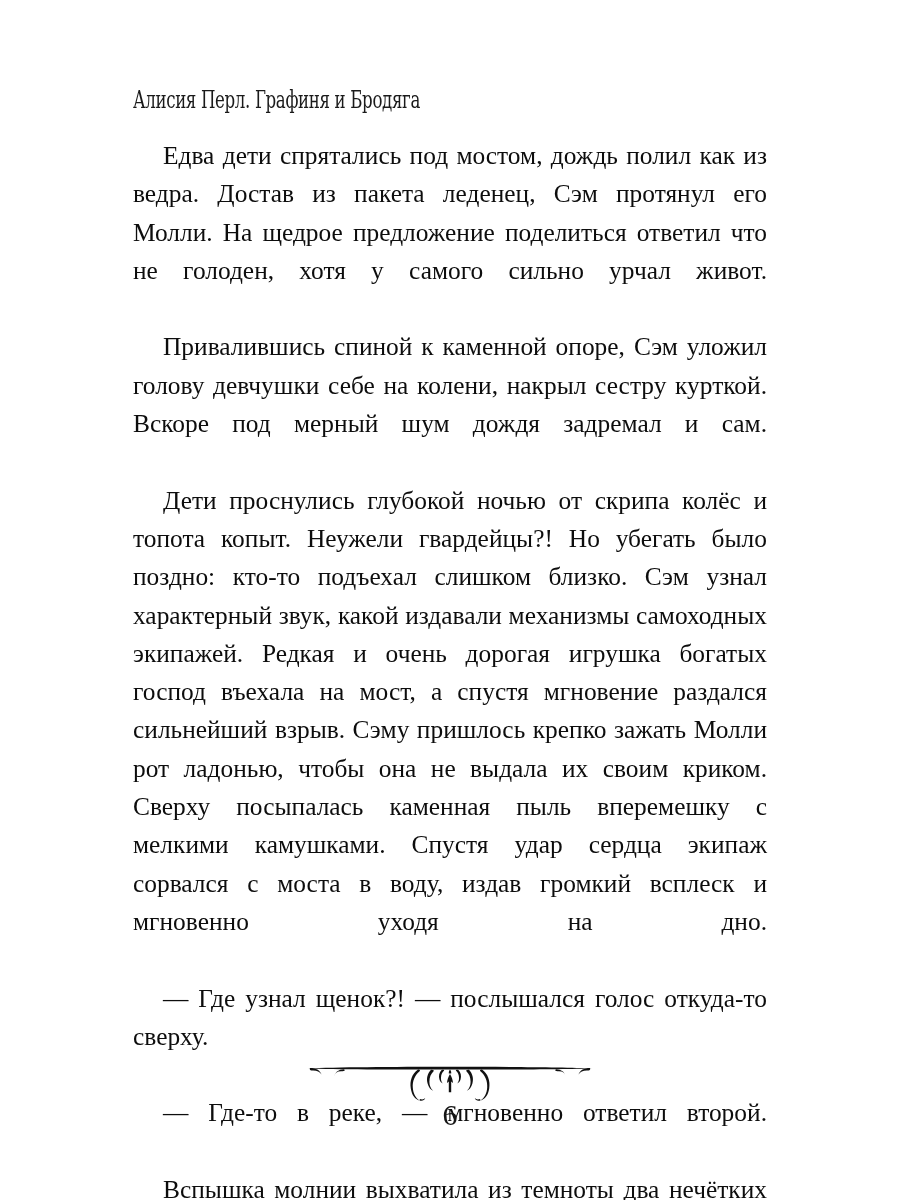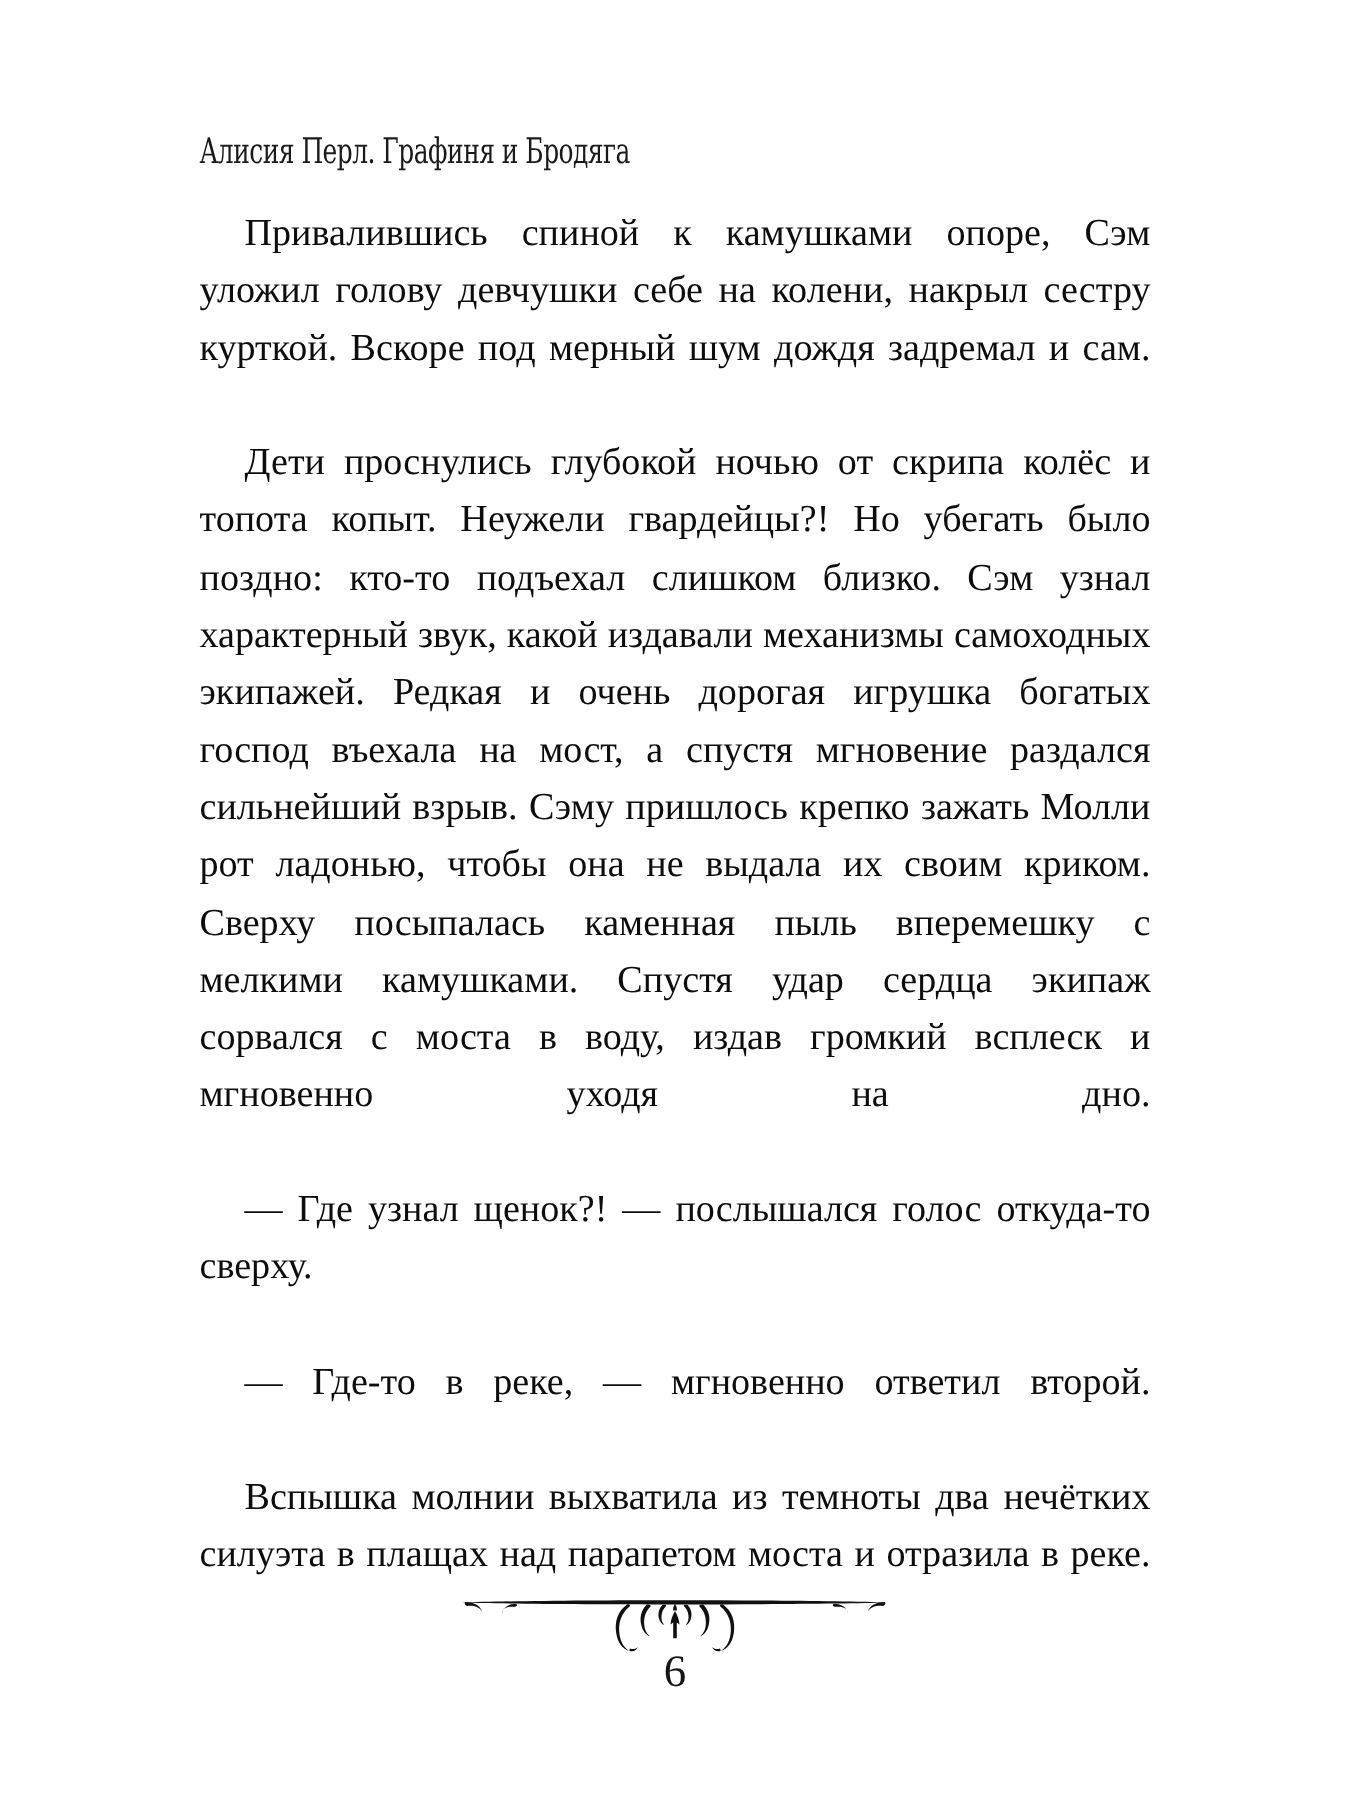--- a/index.html
+++ b/index.html
@@ -103,21 +103,22 @@
   }
 </style>
 </head>
 <body>
 
 <div class="page">
 
   <div class="running-head">Алисия Перл. Графиня и Бродяга</div>
 
   <div class="text-column">
-    <p class="para">Привалившись спиной к камушками опоре, Сэм уложил голову девчушки себе на колени, накрыл сестру курткой. Вскоре под мерный шум дождя задремал и сам.</p>
+    <p class="para">Едва дети спрятались под мостом, дождь полил как из ведра. Достав из пакета леденец, Сэм протянул его Молли. На щедрое предложение поделиться ответил что не голоден, хотя у самого сильно урчал живот.</p>
+    <p class="para">Привалившись спиной к каменной опоре, Сэм уложил голову девчушки себе на колени, накрыл сестру курткой. Вскоре под мерный шум дождя задремал и сам.</p>
     <p class="para">Дети проснулись глубокой ночью от скрипа колёс и топота копыт. Неужели гвардейцы?! Но убегать было поздно: кто-то подъехал слишком близко. Сэм узнал характерный звук, какой издавали механизмы самоходных экипажей. Редкая и очень дорогая игрушка богатых господ въехала на мост, а спустя мгновение раздался сильнейший взрыв. Сэму пришлось крепко зажать Молли рот ладонью, чтобы она не выдала их своим криком. Сверху посыпалась каменная пыль вперемешку с мелкими камушками. Спустя удар сердца экипаж сорвался с моста в воду, издав громкий всплеск и мгновенно уходя на дно.</p>
     <p class="para dialogue">— Где узнал щенок?! — послышался голос откуда-то сверху.</p>
     <p class="para dialogue">— Где-то в реке, — мгновенно ответил второй.</p>
     <p class="para">Вспышка молнии выхватила из темноты два нечётких силуэта в плащах над парапетом моста и отразила в реке.</p>
 
   </div>
 
   <div class="ornament">
     <svg viewBox="0 0 300 52" xmlns="http://www.w3.org/2000/svg" aria-hidden="true">
       <g fill="#111111">

